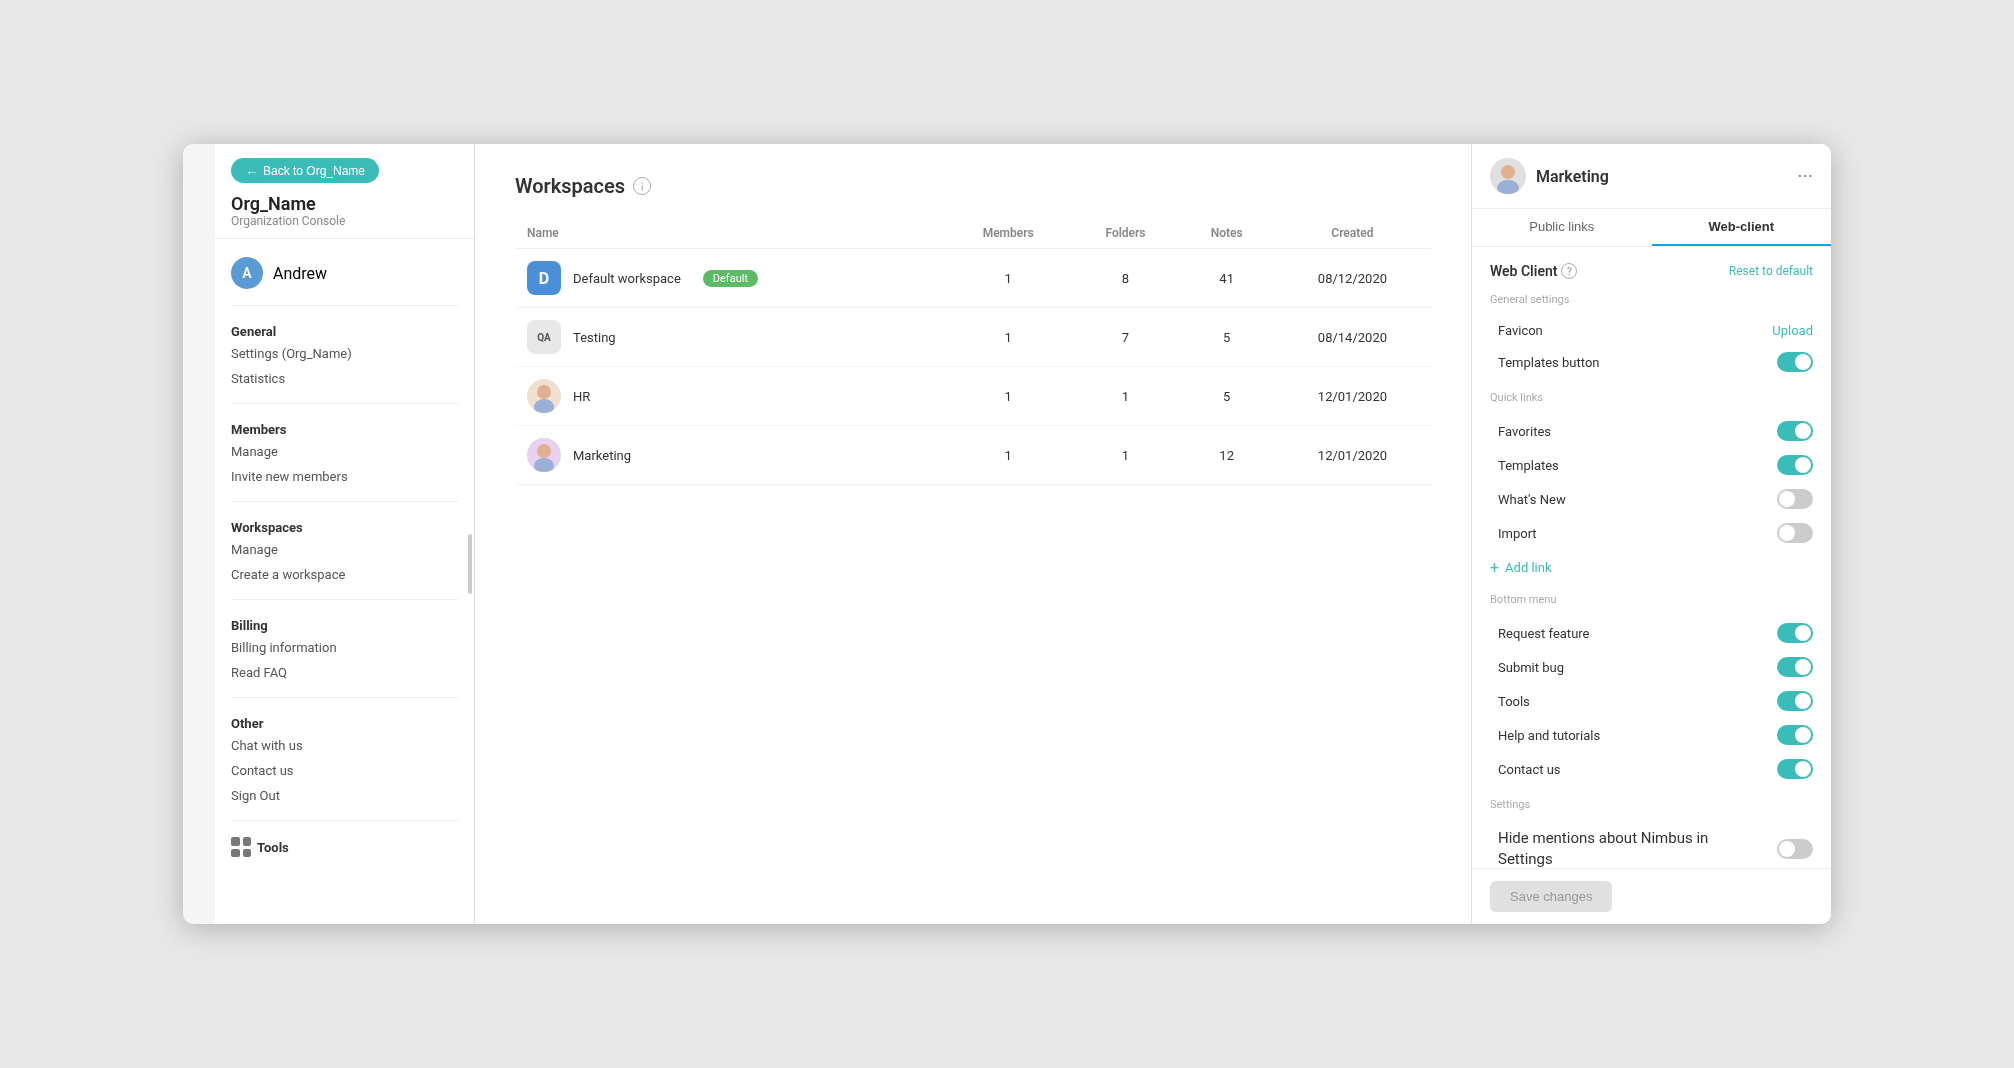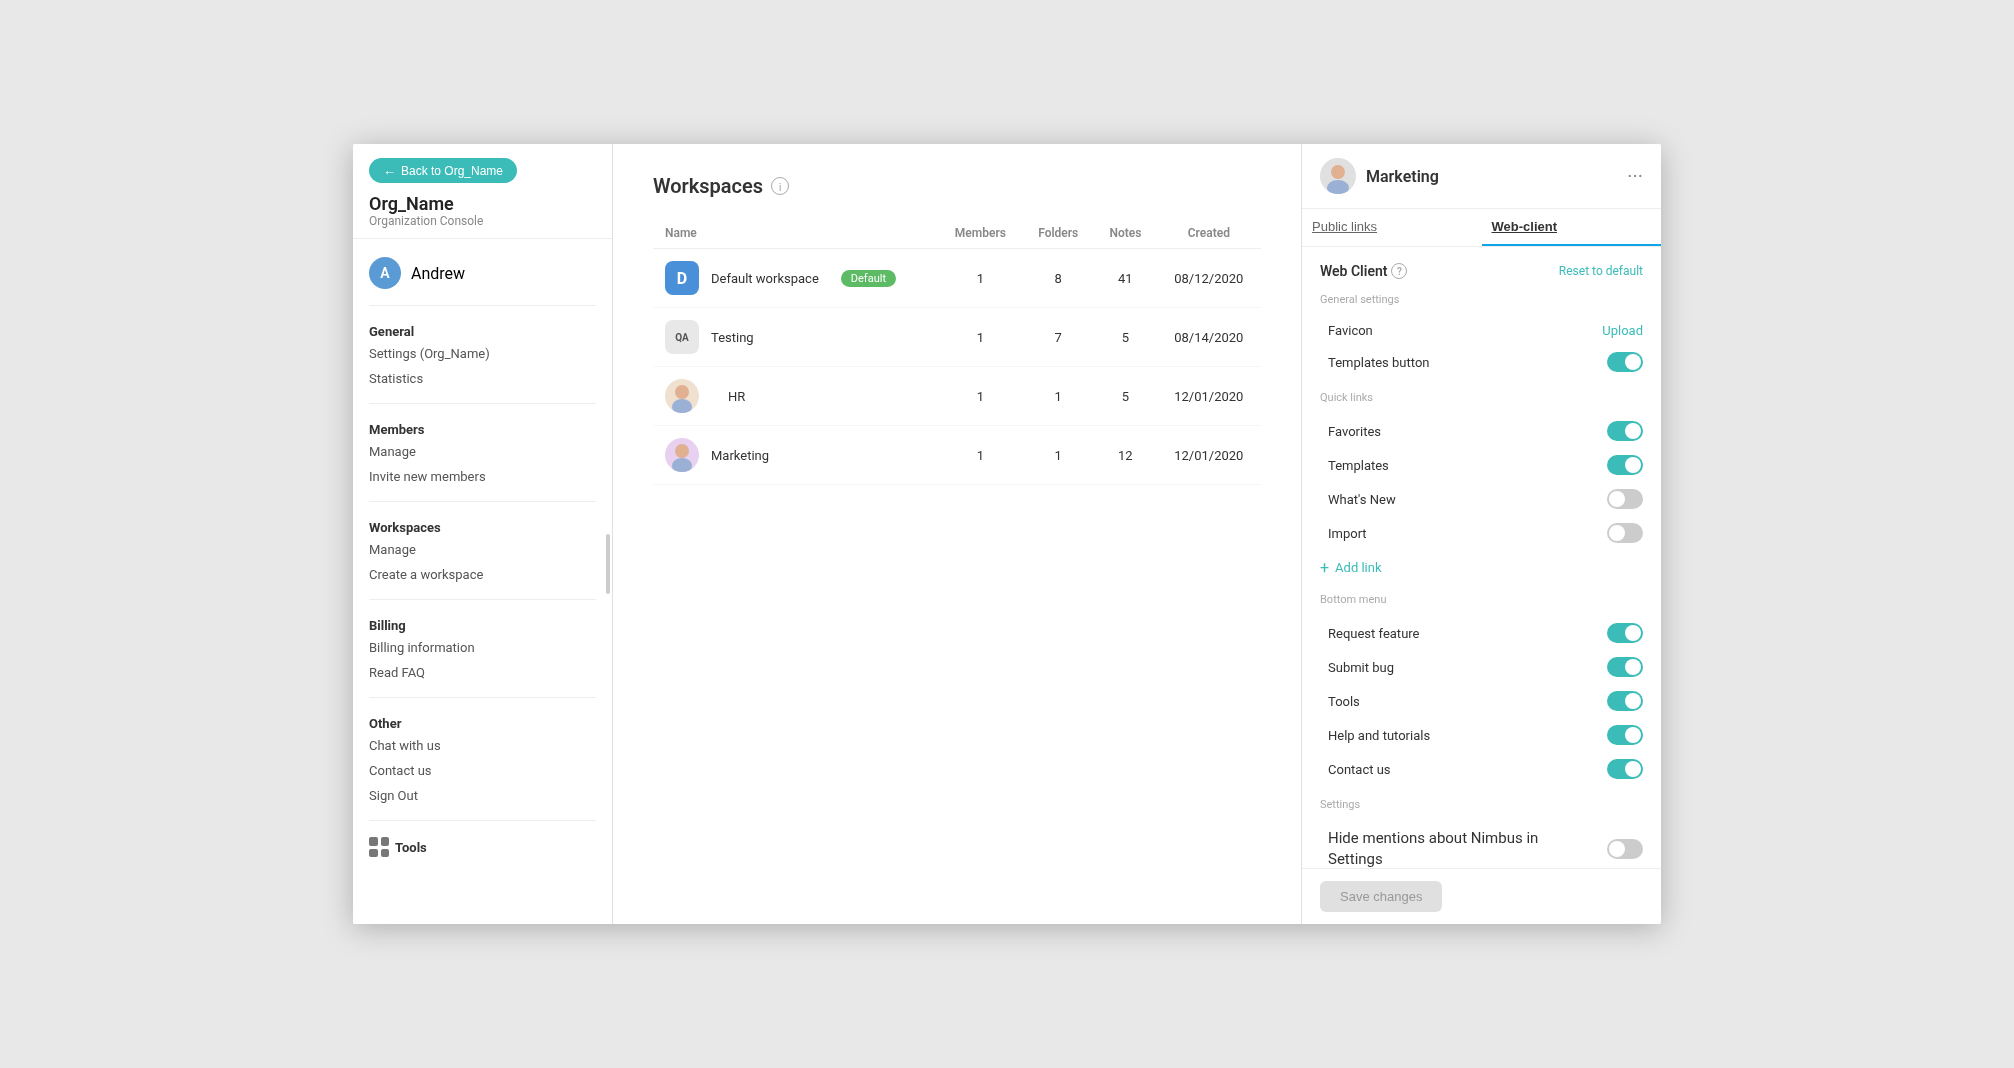--- a/index.html
+++ b/index.html
@@ -7,28 +7,29 @@
       font-family: -apple-system, BlinkMacSystemFont, 'Segoe UI', Roboto, sans-serif;
       background: #e8e8e8;
       width: 2014px;
       height: 1068px;
       overflow: hidden;
       display: flex;
       align-items: center;
       justify-content: center;
     }
     .app-window {
-      width: 1308px;
+      width: 1648px;
       height: 780px;
       background: #f5f5f5;
-      border-radius: 2px;
+      border-radius: 10px;
       box-shadow: 0 4px 30px rgba(0,0,0,0.25);
       display: flex;
       overflow: hidden;
       position: relative;
+      padding-left: 32px;
     }
     
     .sidebar {
       width: 260px;
       background: #fff;
       display: flex;
       flex-direction: column;
       border-right: 1px solid #e0e0e0;
       overflow: hidden;
       flex-shrink: 0;
@@ -221,28 +222,27 @@
       color: #888;
       cursor: pointer;
     }
     .tabs-row {
       display: flex;
       border-bottom: 1px solid #eee;
     }
     .tab-btn {
       flex: 1;
       padding: 10px;
-      text-align: left;
+      text-align: center;
       font-size: 13px;
       cursor: pointer;
       border: none;
       background: none;
       color: #666;
       border-bottom: 2px solid transparent;
-      text-decoration: underline;
     }
     .tab-btn.active {
       color: #333;
       font-weight: 600;
       border-bottom: 2px solid #0ea5e9;
     }
     .right-panel-body {
       flex: 1;
       overflow-y: auto;
       padding: 16px 18px;
@@ -464,21 +464,21 @@
 
       </div>
     </td>
     <td class="center">1</td>
     <td class="center">7</td>
     <td class="center">5</td>
     <td class="center">08/14/2020</td>
   </tr>
           <tr>
     <td>
-      <div style="display:flex;align-items:center;gap:29px;">
+      <div style="display:flex;align-items:center;gap:12px;">
         <div style="width:34px;height:34px;border-radius:50%;background:#f0e0d0;overflow:hidden;"><svg width="34" height="34" viewBox="0 0 34 34">
                     <circle cx="17" cy="13" r="7" fill="#e0b090"></circle>
                     <ellipse cx="17" cy="28" rx="10" ry="8" fill="#9ab0d4"></ellipse>
                   </svg></div>
         <span>HR</span>
 
       </div>
     </td>
     <td class="center">1</td>
     <td class="center">1</td>

